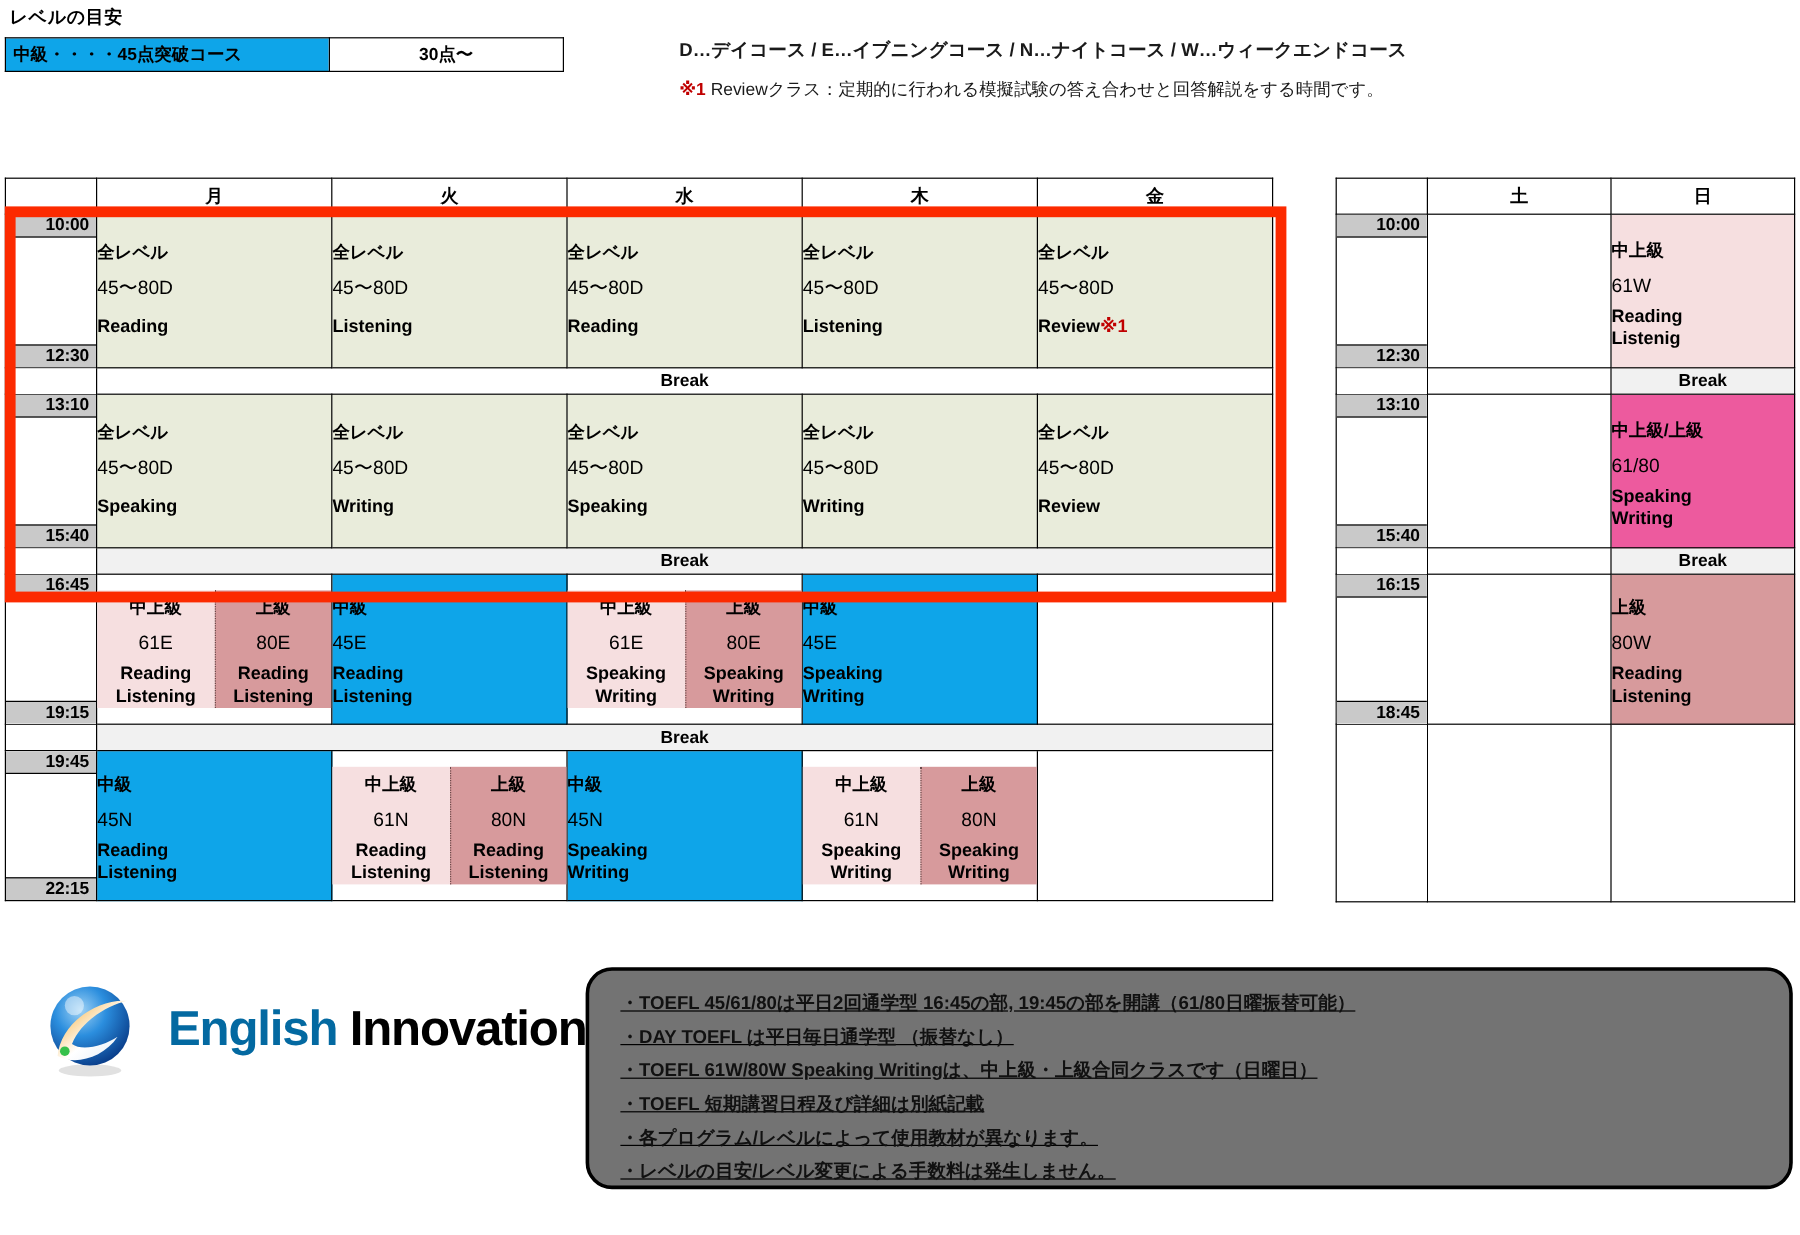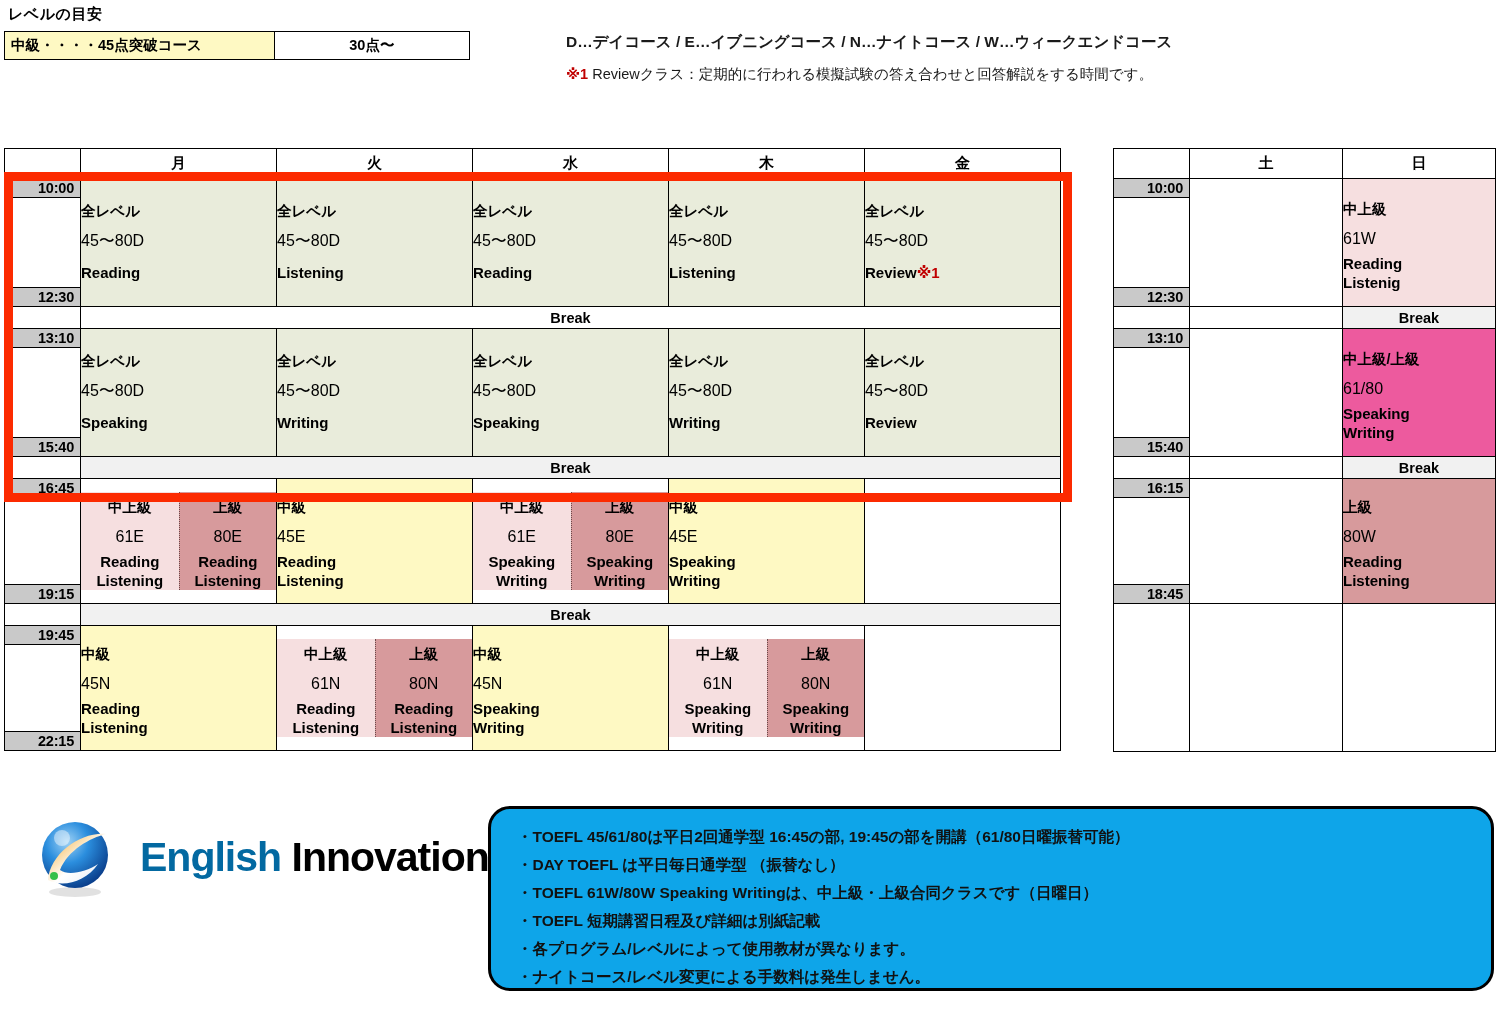--- a/index.html
+++ b/index.html
@@ -130,21 +130,21 @@
     flex: 1 1 50%;
     display: flex; flex-direction: column;
     align-items: center; justify-content: center;
   }
   .splitwrap > div + div { border-left: 1.3px dotted #6b4a4a; }
 
   
   .bg-day   { background: #e9ecdb; }
   .bg-mid   { background: #f6dfe0; }  
   .bg-high  { background: #d79a9c; }  
-  .bg-low   { background: #fef9c3; }  
+  .bg-low   { background: #0ea5e9; }  
   .bg-sun   { background: #ed5a9e; }  
   .bg-none  { background: #fff; }
 
   
   .redbox {
     position: absolute;
     left: 4px; top: 172px;
     width: 1068px; height: 330px;
     border: 9px solid #fc2a00;
     pointer-events: none;
@@ -161,22 +161,23 @@
   .logo-text .en { color: #0369a1; }
   .logo-text .in { color: #000; }
 
   
   .notes {
     position: absolute;
     left: 488px; top: 806px;
     width: 1006px; height: 185px;
     border: 3px solid #000;
     border-radius: 22px;
-    background: #0ea5e9;
+    background: #737373;
     padding: 18px 22px 0 26px;
+    text-decoration: underline;
   }
   .notes p {
     margin: 0 0 8px 0;
     font-size: 15.5px;
     font-weight: bold;
     color: #111;
     line-height: 20px;
     white-space: nowrap;
   }
 </style>
@@ -527,16 +528,16 @@
       <span class="in">Innovations</span>
     </div>
   </div>
 
   <div class="notes">
     <p>・TOEFL 45/61/80は平日2回通学型 16:45の部, 19:45の部を開講（61/80日曜振替可能）</p>
     <p>・DAY TOEFL は平日毎日通学型 （振替なし）</p>
     <p>・TOEFL 61W/80W Speaking Writingは、中上級・上級合同クラスです（日曜日）</p>
     <p>・TOEFL 短期講習日程及び詳細は別紙記載</p>
     <p>・各プログラム/レベルによって使用教材が異なります。</p>
-    <p>・ナイトコース/レベル変更による手数料は発生しません。</p>
+    <p>・レベルの目安/レベル変更による手数料は発生しません。</p>
   </div>
 
 </div>
 
 </body></html>

